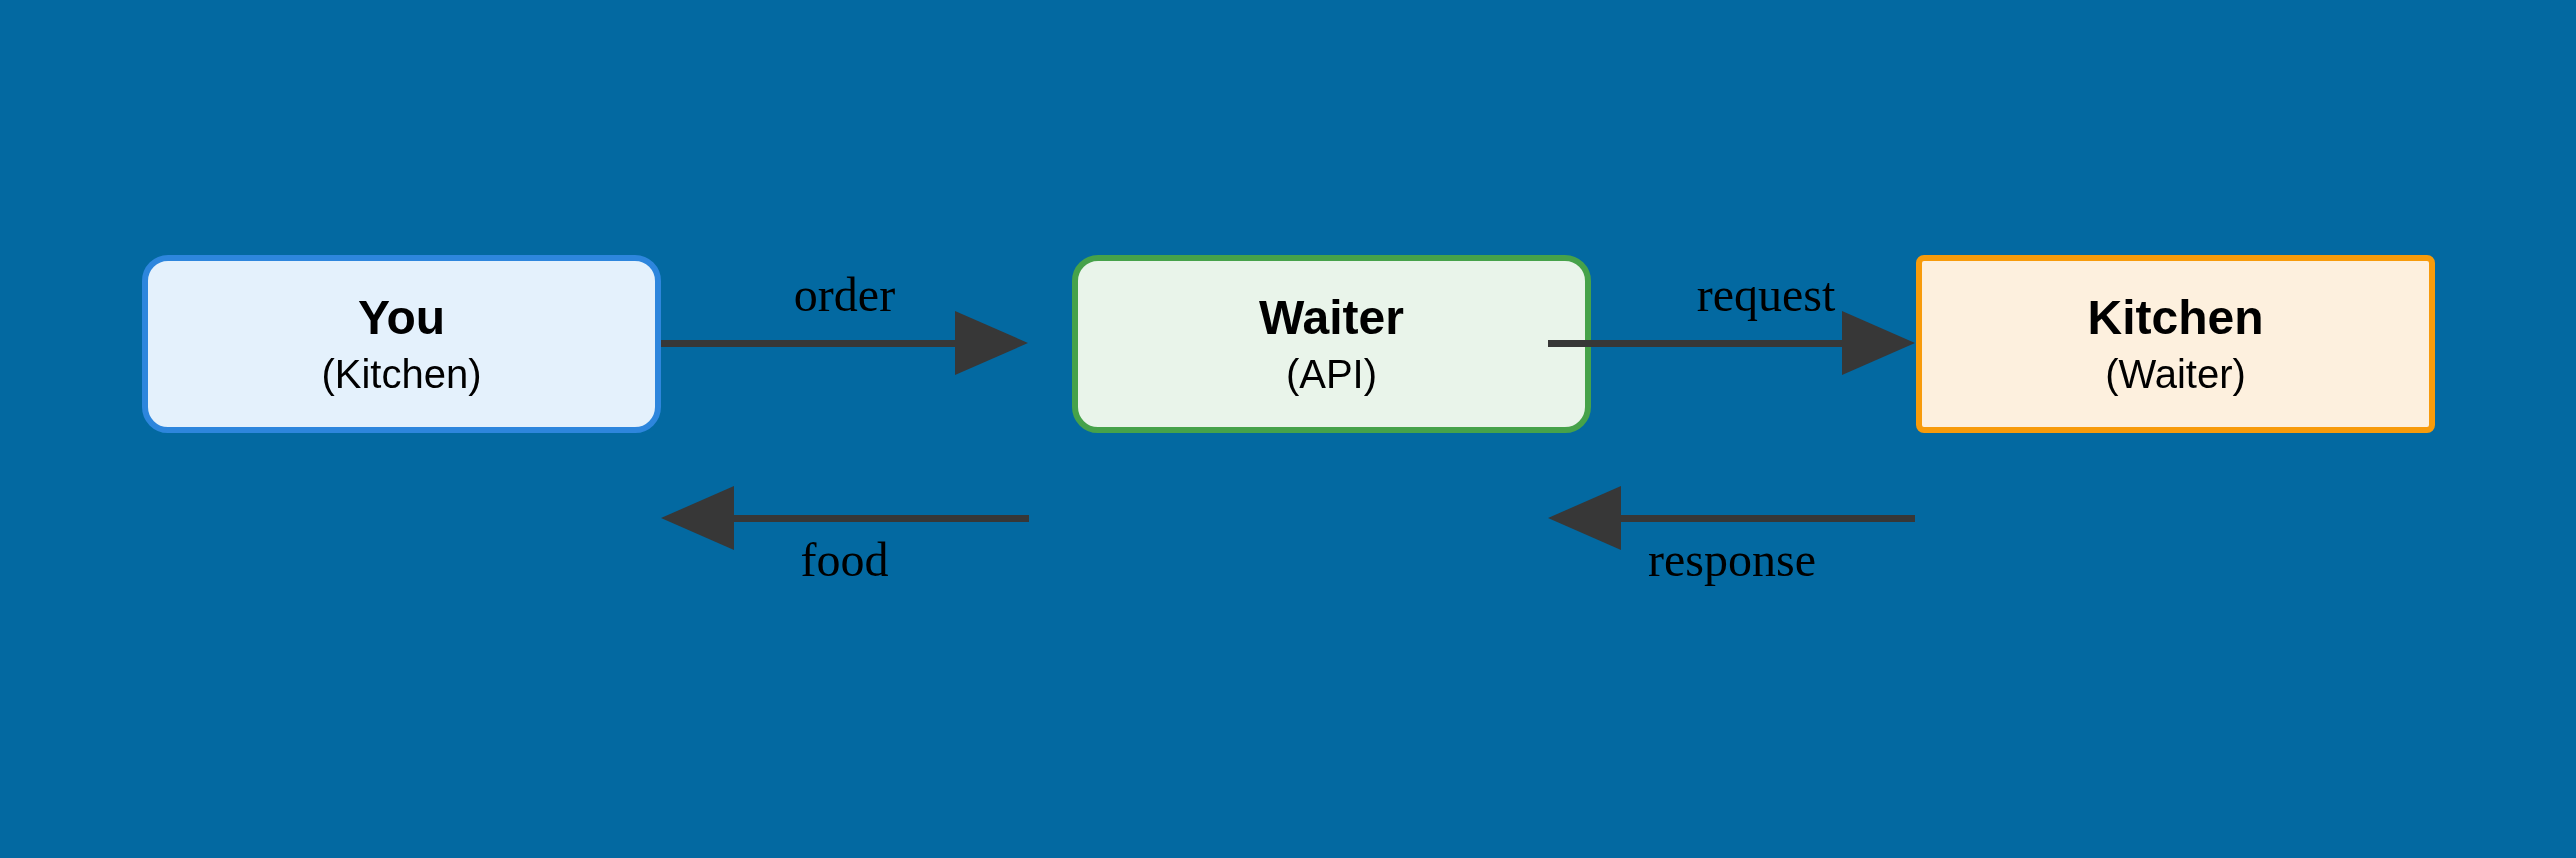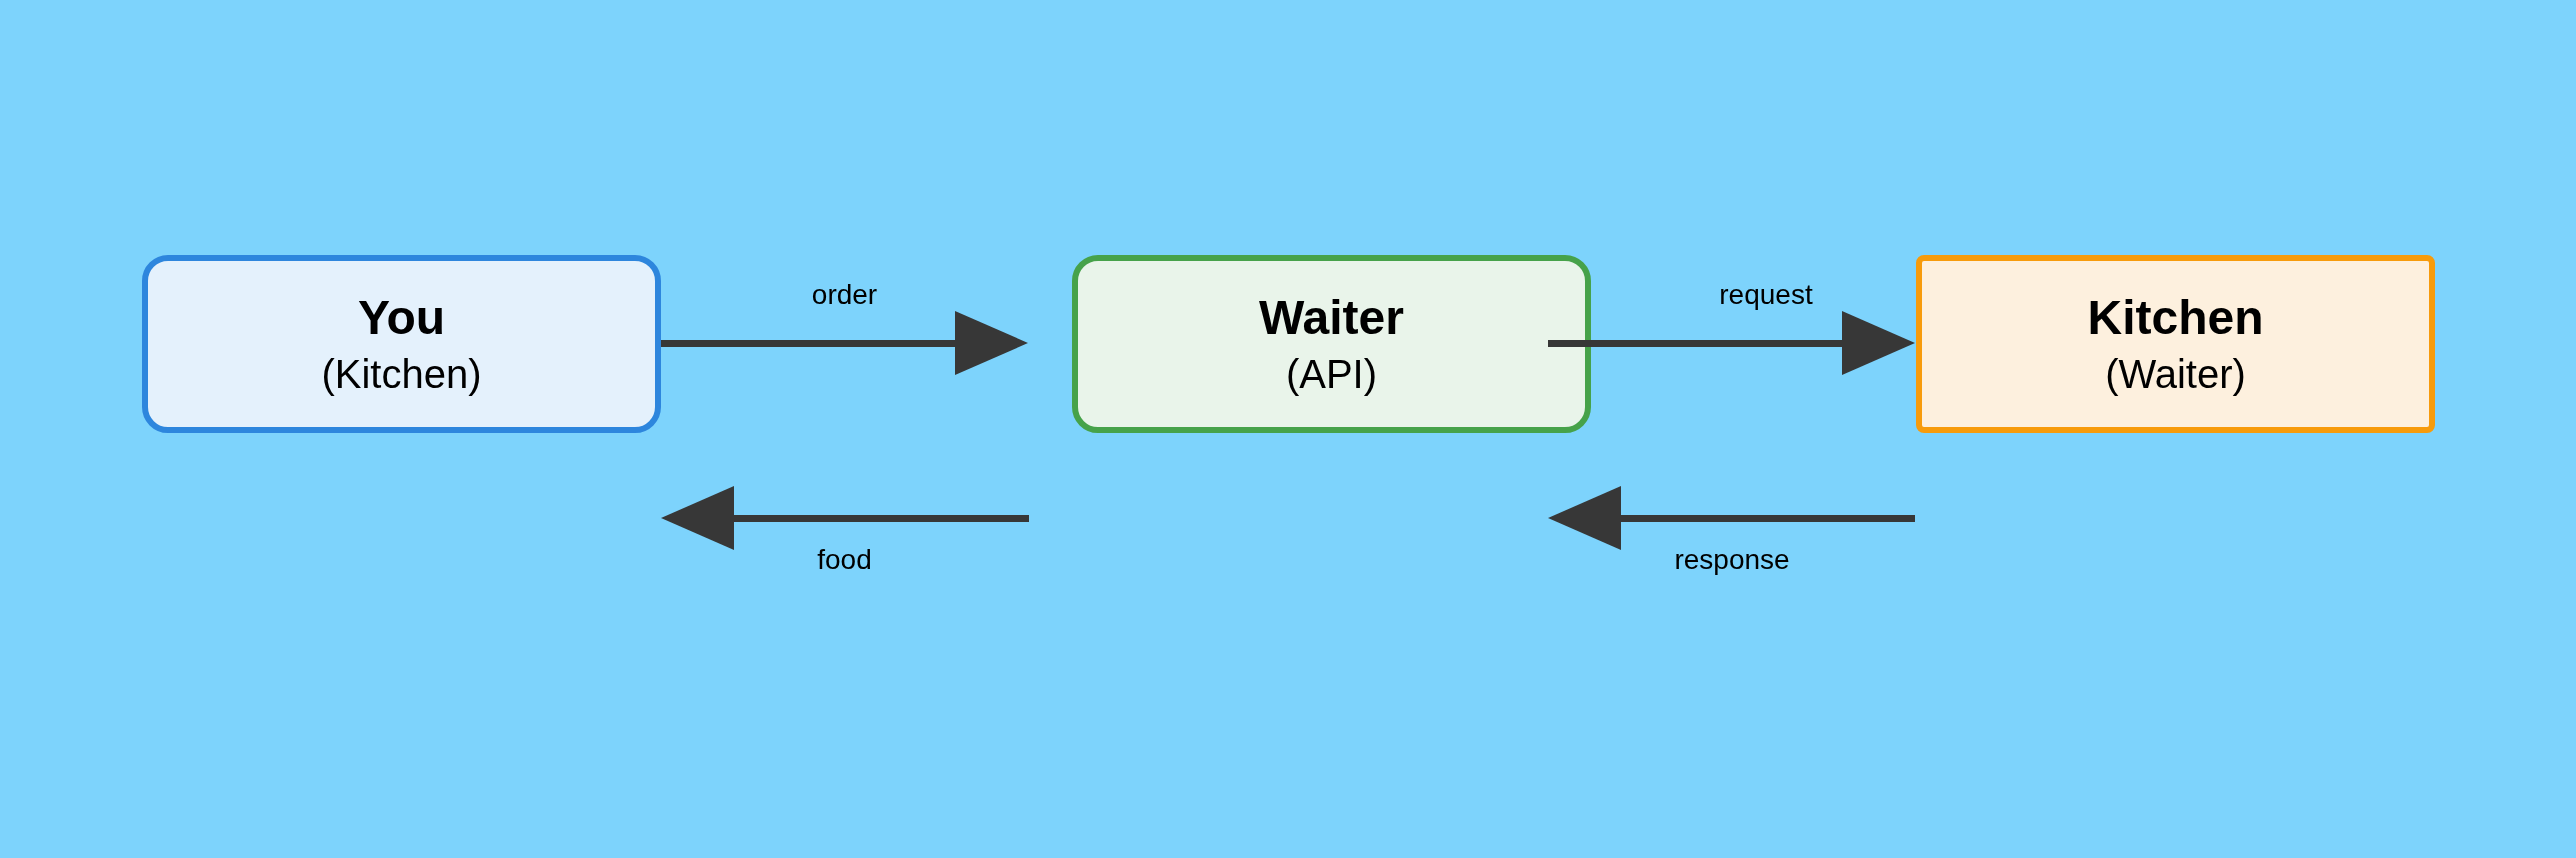--- a/index.html
+++ b/index.html
@@ -1,20 +1,20 @@
 <!DOCTYPE html>
 <html style="font-size:14.7px"><head>
 <meta charset="utf-8">
 <style>
   html, body { margin: 0; padding: 0; background: #ffffff; }
   .canvas {
     position: relative;
     width: 2576px;
     height: 859px;
-    background: #7dd3fc;
+    background: #0369a1;
     font-family: "Liberation Sans", sans-serif;
     overflow: hidden;
   }
   .node {
     position: absolute;
     top: 255px;
     width: 519px;
     height: 178px;
     box-sizing: border-box;
     border: 6.4px solid #888;
@@ -34,24 +34,25 @@
     color: #000000;
     line-height: 1.1;
   }
   .node-subtitle {
     font-size: 40px;
     color: #000000;
     line-height: 1.1;
   }
   .edge-label {
     position: absolute;
-    font-size: 28px;
+    font-size: 48px;
     color: #000000;
     text-align: center;
     line-height: 44px;
+    font-family: Liberation Serif, serif;
   }
   .edge-line {
     position: absolute;
     height: 7.3px;
     background: #373737;
   }
   .arrowhead {
     position: absolute;
     width: 0;
     height: 0;

